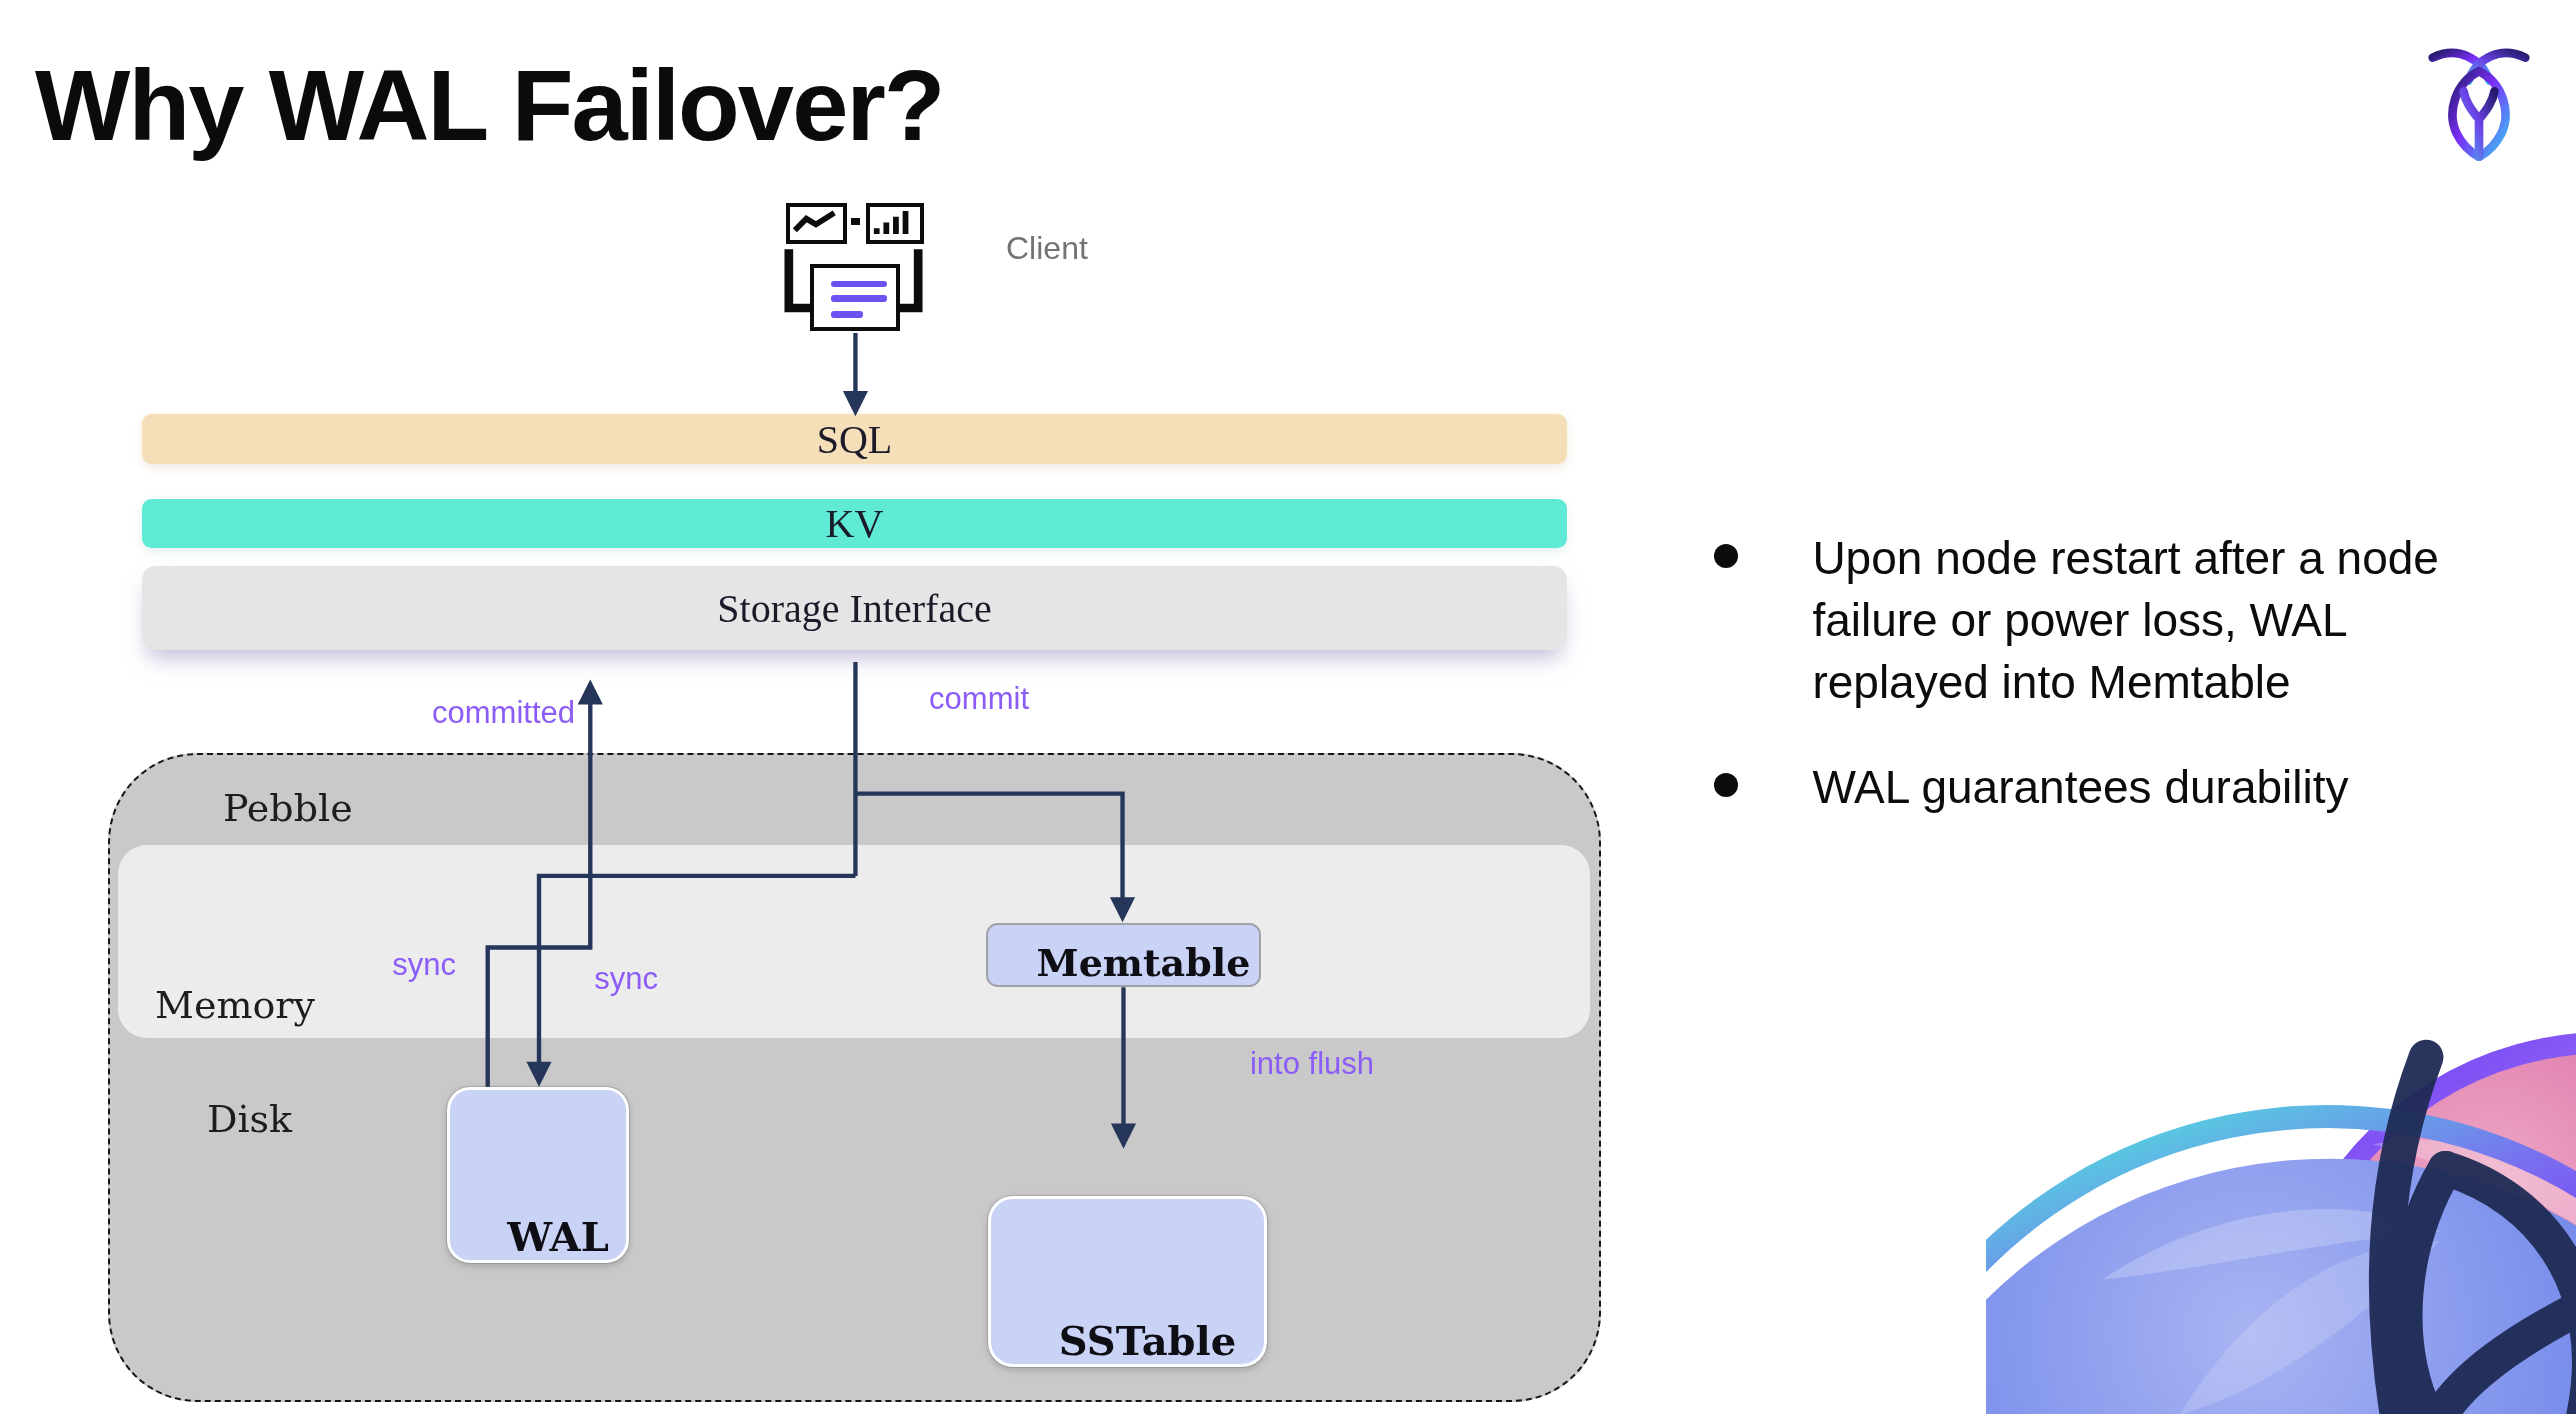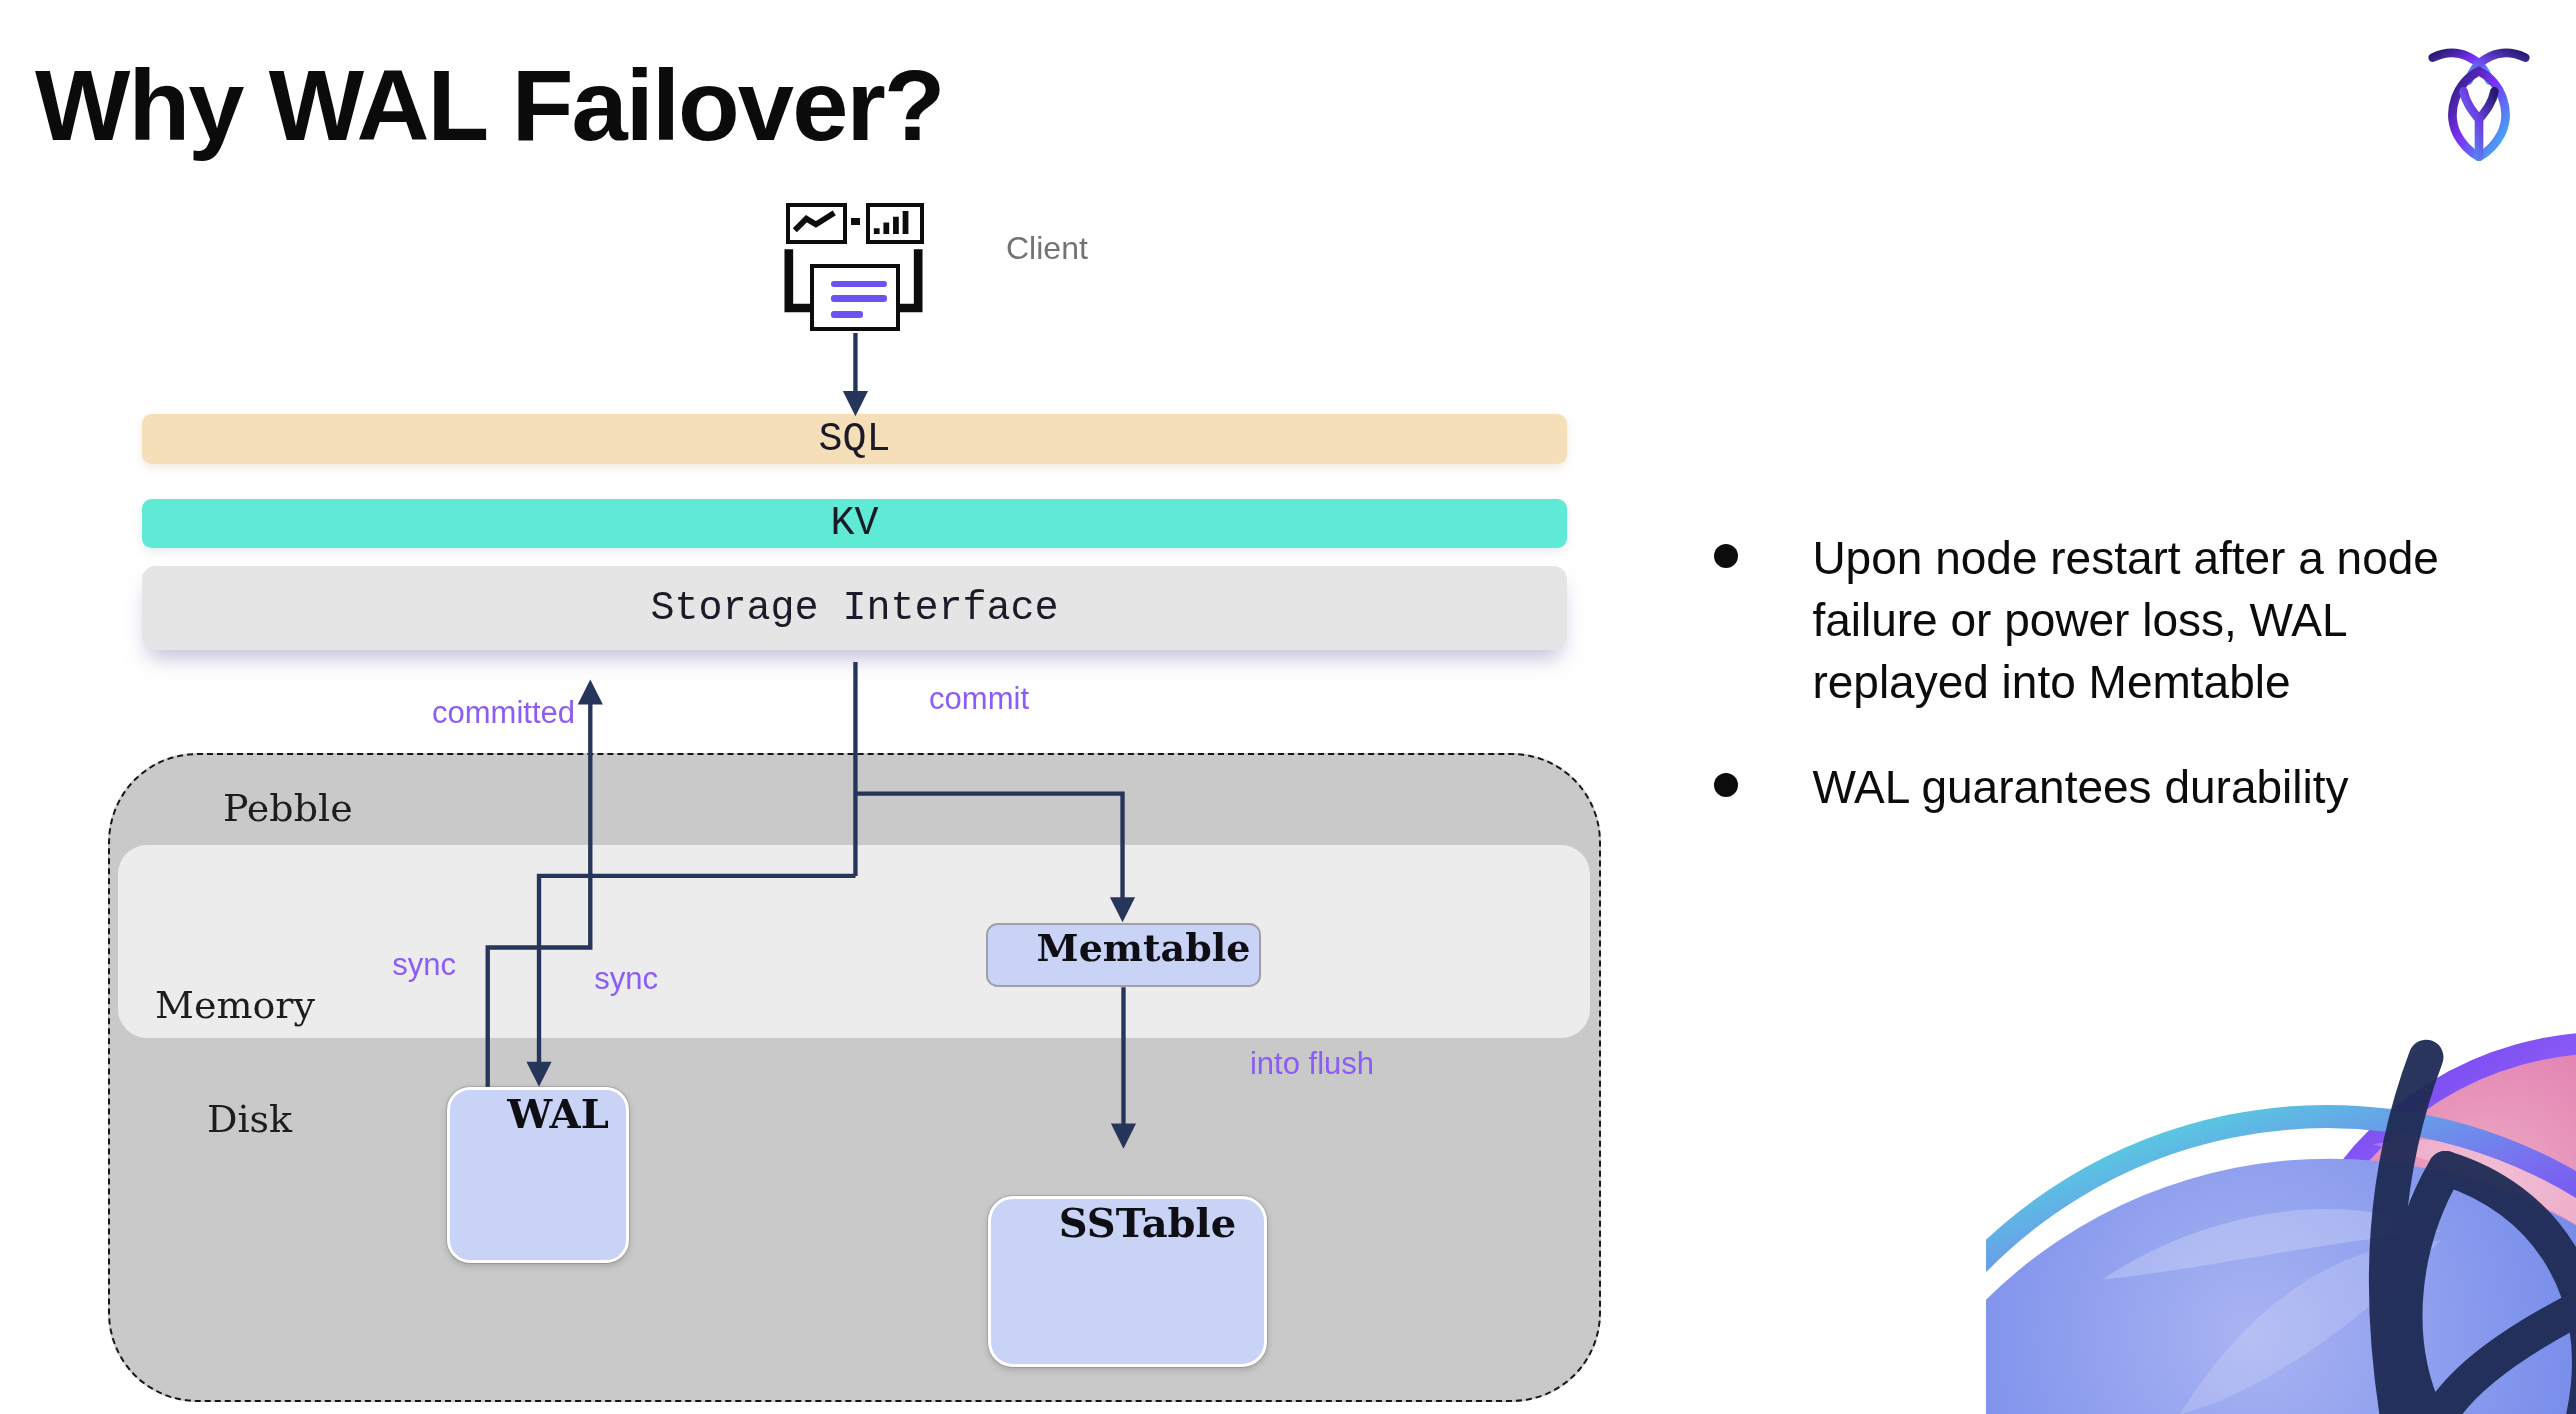--- a/index.html
+++ b/index.html
@@ -11,21 +11,21 @@
 
   
   #title{
     left:35px;top:48px;font-size:101px;font-weight:800;letter-spacing:-1.9px;
     color:#0b0b0b;font-family:"Liberation Sans",sans-serif;
   }
 
   
   .bar{
     left:142px;width:1425px;display:flex;align-items:center;justify-content:center;
-    font-family:Liberation Mono, monospace;font-size:40px;color:#1a1a28;
+    font-family:Liberation Serif, serif;font-size:40px;color:#1a1a28;
   }
   #bar-sql{top:414px;height:50px;background:#f5dfb9;border-radius:9.7px;box-shadow:0 3.9px 9.7px rgba(180,150,90,.18);}
   #bar-kv{top:499px;height:49px;background:#5eead4;border-radius:9.7px;box-shadow:0 3.9px 9.7px rgba(90,150,150,.15);}
   #bar-storage{top:566px;height:84px;background:#e5e5e5;border-radius:13.5px;box-shadow:0 13.5px 21px -5.8px rgba(150,135,185,.55);}
 
   
   #pebble{
     left:108px;top:753px;width:1493px;height:649px;background:#c9c9c9;
     border:2.9px dashed #161616;border-radius:89px;box-sizing:border-box;
   }
@@ -34,21 +34,21 @@
   }
   .region-label{
     font-family:"DejaVu Serif",serif;font-size:38px;color:#1d1d1d;
   }
   #lbl-pebble{left:223px;top:786px;}
   #lbl-memory{left:155px;top:983px;}
   #lbl-disk{left:207px;top:1097px;}
 
   
   .node{
-    background:#c8d3f6;display:flex;align-items:flex-start;justify-content:center;
+    background:#c8d3f6;display:flex;align-items:flex-end;justify-content:center;
     font-family:"DejaVu Serif",serif;font-weight:bold;color:#0e0e14;box-sizing:border-box;padding-left:40px;
   }
   #box-wal{
     left:447px;top:1087px;width:182px;height:176px;border-radius:23px;
     border:3.9px solid #ffffff;font-size:40px;
     box-shadow:0 0 0 1px rgba(0,0,0,.12),0 2.9px 7.7px rgba(0,0,0,.18);
   }
   #box-memtable{
     left:986px;top:923px;width:275px;height:64px;border-radius:11.6px;
     border:2.9px solid #a0a0a8;font-size:38px;

